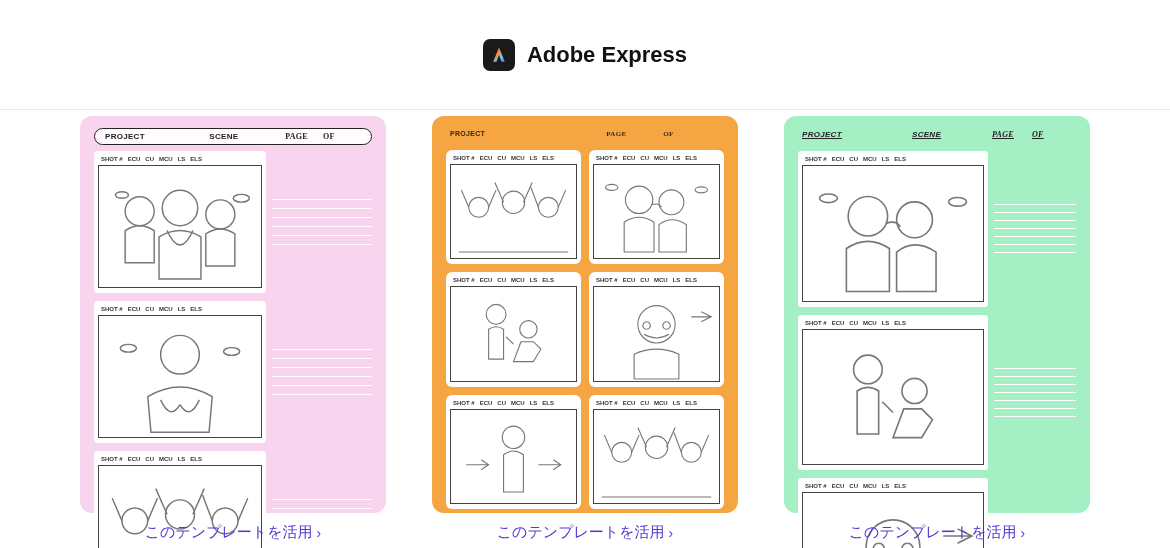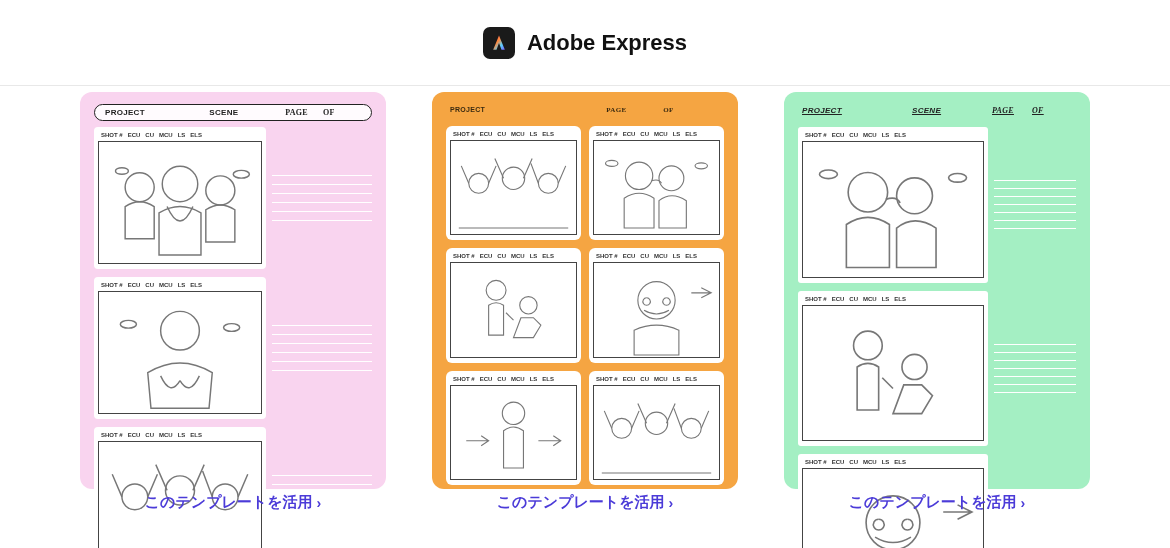--- a/index.html
+++ b/index.html
@@ -4,21 +4,21 @@
   <style>
     * { margin: 0; padding: 0; box-sizing: border-box; }
     body {
       font-family: -apple-system, BlinkMacSystemFont, "Segoe UI", Arial, sans-serif;
       background: #fff;
       width: 1170px;
       height: 548px;
       overflow: hidden;
     }
     .header {
-      height: 86px;
+      height: 110px;
       display: flex;
       align-items: center;
       justify-content: center;
       gap: 12px;
       border-bottom: 1px solid #e8e8e8;
     }
     .header-logo {
       width: 32px;
       height: 32px;
       border-radius: 7px;
@@ -145,24 +145,24 @@
       padding: 0 2px;
     }
     .orange-notes .col { flex: 1; display: flex; flex-direction: column; gap: 5px; }
     .orange-notes .note-line { height: 1px; background: #fff; }
 
     
     .tp-green .row-single-notes { width: 82px; gap: 7px; }
 
     
     .cta {
-      margin-top: 4px;
+      margin-top: 10px;
       color: #4b3bd8;
       font-size: 15px;
-      font-weight: 700;
+      font-weight: 400;
       cursor: pointer;
       display: flex;
       align-items: center;
       gap: 4px;
       text-decoration: none;
     }
     .cta .chev { font-size: 14px; }
   </style>
 </head>
 <body>

